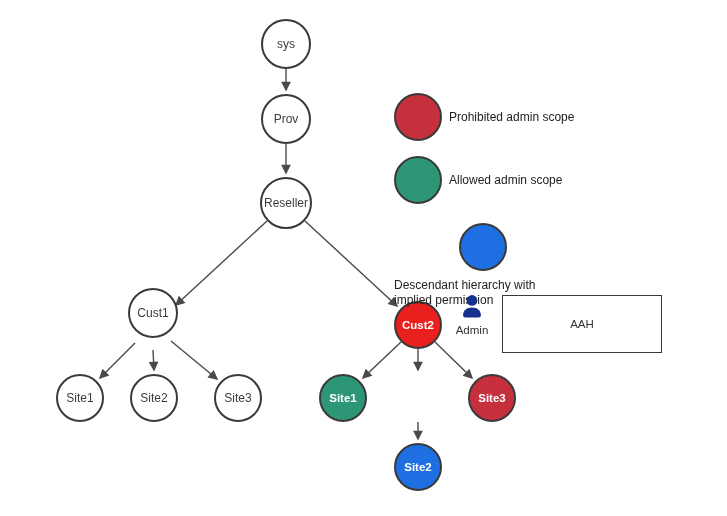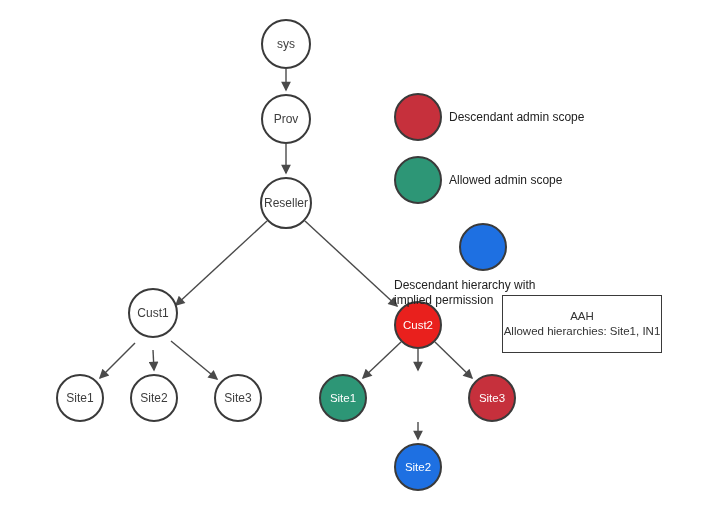--- a/index.html
+++ b/index.html
@@ -11,21 +11,21 @@
   .canvas{position:absolute;left:0;top:0;width:727px;height:516px;}
   .edges{position:absolute;left:0;top:0;width:727px;height:516px;pointer-events:none;}
 
   .node{
     position:absolute;border-radius:50%;
     display:flex;align-items:center;justify-content:center;
     box-sizing:border-box;border:2px solid #3a3a3a;
     font-size:12px;color:#3d3d3d;white-space:nowrap;
   }
   .node.white{background:#ffffff;width:50px;height:50px;}
-  .node.colored{width:48px;height:48px;color:#ffffff;font-weight:normal;font-size:11.5px;}
+  .node.colored{width:48px;height:48px;color:#ffffff;font-weight:bold;font-size:11.5px;}
   .fill-bright-red{background:#e9201d;}
   .fill-crimson{background:#c6303c;}
   .fill-green{background:#2d9676;}
   .fill-blue{background:#1e70e2;}
 
   .legend-row{
     position:absolute;left:394px;display:flex;align-items:center;gap:7px;
   }
   .legend-dot{
     width:48px;height:48px;border-radius:50%;flex:0 0 auto;
@@ -82,30 +82,36 @@
   <div class="node white" style="left:130px;top:374px;width:48px;height:48px;">Site2</div>
   <div class="node white" style="left:214px;top:374px;width:48px;height:48px;">Site3</div>
 
   <div class="node colored fill-bright-red" style="left:394px;top:301px;">Cust2</div>
   <div class="node colored fill-green" style="left:319px;top:374px;">Site1</div>
   <div class="node colored fill-crimson" style="left:468px;top:374px;">Site3</div>
   <div class="node colored fill-blue" style="left:394px;top:443px;">Site2</div>
 
   <div class="legend-row" style="top:93px;">
     <span class="legend-dot fill-crimson"></span>
-    <span class="legend-label">Descendant admin scope</span>
+    <span class="legend-label">Prohibited admin scope</span>
   </div>
   <div class="legend-row" style="top:156px;align-items:center;">
     <span class="legend-dot fill-green"></span>
     <span class="legend-label">Allowed admin scope</span>
   </div>
   <div class="legend-row" style="top:223px;flex-direction:column;">
     <span class="legend-dot fill-blue"></span>
     <span class="legend-label">Descendant hierarchy with implied permission</span>
   </div>
 
+  <div class="admin-group">
+    <svg class="admin-icon" width="26" height="28" viewBox="0 0 24 26">
+      <circle cx="12" cy="6" r="5" fill="#16318e"></circle>
+      <path d="M12,12.5 c-5.2,0 -8.3,3.1 -8.3,7.2 c0,1.2 0.9,2.1 2.1,2.1 h12.4 c1.2,0 2.1,-0.9 2.1,-2.1 c0,-4.1 -3.1,-7.2 -8.3,-7.2 z" fill="#16318e"></path>
+    </svg>
+    <div class="admin-label">Admin</div>
+  </div>
 
   <div class="callout">
     <div class="line">AAH</div>
-    <div class="line">Allowed hierarchies: Site1, IN1</div>
   </div>
 
 </div>
 
 </body></html>

